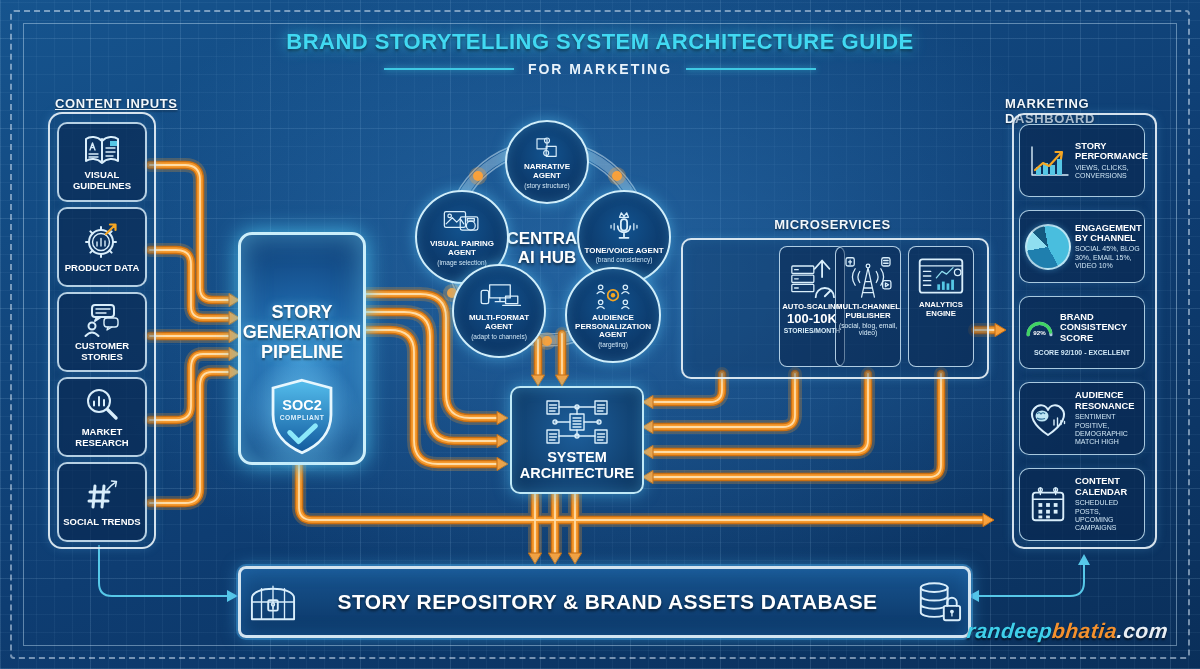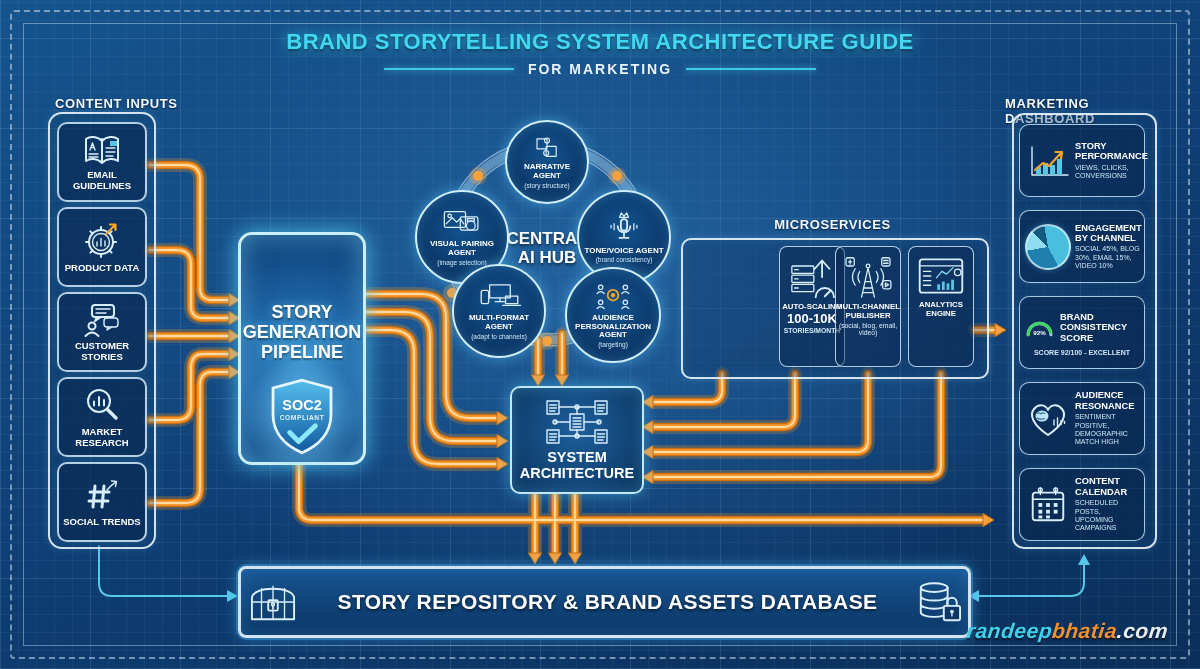--- a/index.html
+++ b/index.html
@@ -147,30 +147,30 @@
 
   <div class="title-wrap">
     <div class="title">BRAND STORYTELLING SYSTEM ARCHITECTURE GUIDE</div>
     <div class="subtitle-row">
       <div class="subtitle-line"></div>
       <div class="subtitle">FOR MARKETING</div>
       <div class="subtitle-line"></div>
     </div>
   </div>
 
-  <div class="section-label abs" style="left:55px;top:96px;">CONTENT INPUTS</div>
+  <div class="section-label abs" style="left:55px;top:96px;text-decoration:underline;">CONTENT INPUTS</div>
   <div class="panel abs" style="left:48px;top:112px;width:104px;height:433px;"></div>
 
   <div class="input-item" style="top:122px;">
     <svg width="40" height="34" viewBox="0 0 40 34">
       <path class="ic" d="M20 6 V30 M20 8 C15 3 8 3 4 6 V28 C8 25 15 25 20 30 M20 8 C25 3 32 3 36 6 V28 C32 25 25 25 20 30"></path>
       <rect class="fill-cyan" x="28" y="8" width="7" height="5"></rect>
       <path class="ic-thin" d="M8 17 L10.5 10 L13 17 M9 14.5 H12 M24 15 H33 M24 19 H33 M24 23 H31 M7 21 H16 M7 24 H16"></path>
     </svg>
-    <div class="input-label">EMAIL GUIDELINES</div>
+    <div class="input-label">VISUAL GUIDELINES</div>
   </div>
   <div class="input-item" style="top:207px;">
     <svg width="40" height="40" viewBox="0 0 40 40">
       <circle class="ic" cx="19" cy="22" r="12"></circle>
       <path class="ic" d="M19 7 V10 M19 34 V37 M4 22 H7 M31 22 H34 M8.4 11.4 L10.5 13.5 M27.5 30.5 L29.6 32.6 M8.4 32.6 L10.5 30.5 M27.5 13.5 L29.6 11.4"></path>
       <circle class="ic-thin" cx="19" cy="22" r="8.5"></circle>
       <path class="ic-thin" d="M15 26 V22 M19 26 V18.5 M23 26 V21"></path>
       <path class="ic-orange" d="M24 14 L33 5 M28 4.5 H33.5 V10"></path>
     </svg>
     <div class="input-label">PRODUCT DATA</div>

